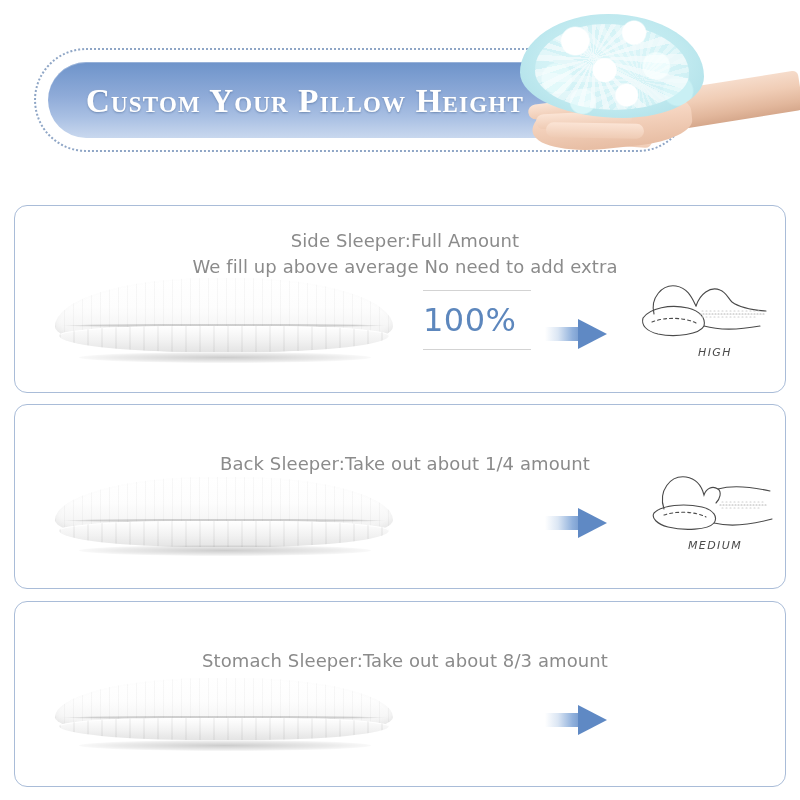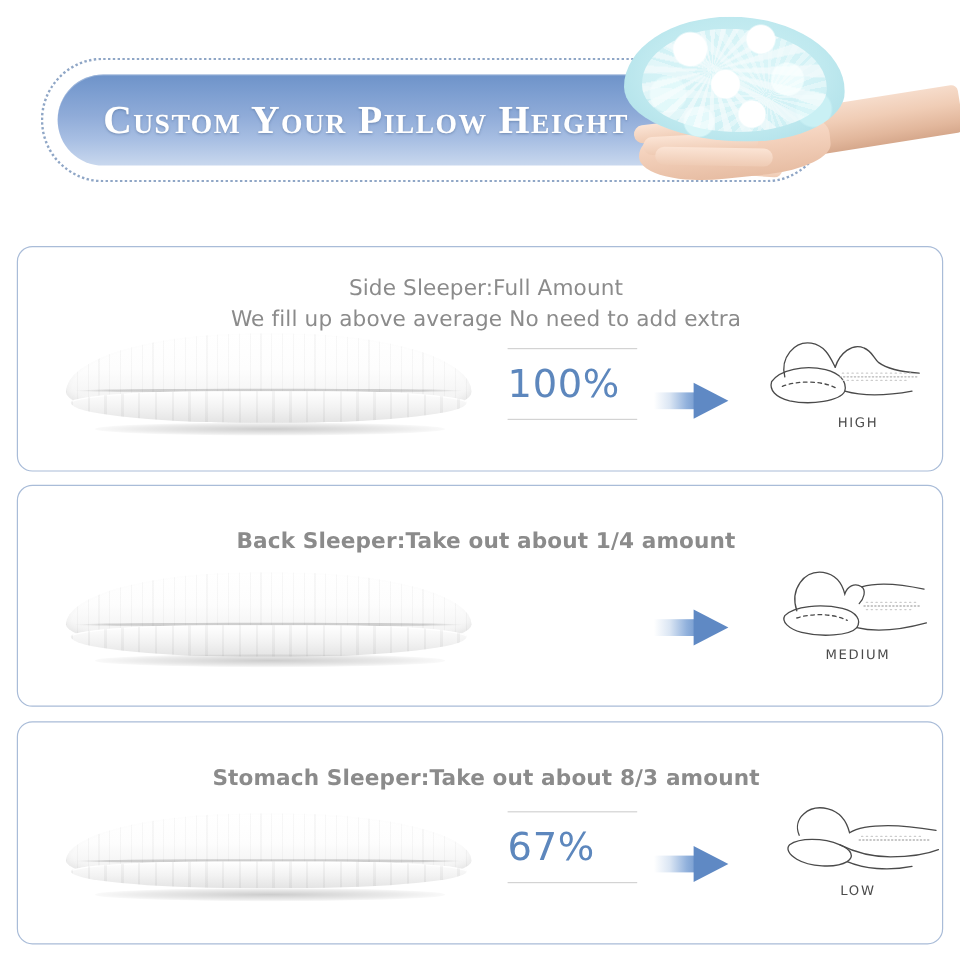--- a/index.html
+++ b/index.html
@@ -145,21 +145,21 @@
     width: 460px;
     text-align: center;
     color: #8b8b8b;
     font-size: 18px;
     font-family: "DejaVu Sans", sans-serif;
     letter-spacing: .1px;
     white-space: nowrap;
   }
   .line-1 { top: 24px; }
   .line-2 { top: 50px; }
-  .single-line { top: 36px; font-weight: bold; }
+  .single-line { top: 48px; }
 
   
   .pillow-wrap {
     position: absolute;
     left: 34px;
     width: 350px;
     height: 110px;
   }
   .pillow-body {
     position: absolute;
@@ -256,20 +256,21 @@
     border-top: 15px solid transparent;
     border-bottom: 15px solid transparent;
     border-left: 29px solid #5f89c4;
   }
 
   
   .posture {
     position: absolute;
     width: 150px;
     height: 104px;
+    font-style: italic;
   }
   .posture svg { display: block; }
   .posture-label {
     position: absolute;
     left: 0; top: 78px;
     width: 150px;
     text-align: center;
     color: #4b4b4b;
     font-size: 11px;
     font-family: "DejaVu Sans", sans-serif;
@@ -378,35 +379,19 @@
     <div class="pillow-body" style="top:14px;height:60px">
       <div class="pillow-stripes"></div>
     </div>
     <div class="pillow-seam" style="top:52px"></div>
     <div class="pillow-gusset" style="top:54px;height:22px">
       <div class="gusset-blocks"></div>
     </div>
     <div class="pillow-shadow" style="top:76px"></div>
   </div>
 
-  <div class="pct-block" style="left:408px; top:74px">
-    <div class="pct-rule"></div>
-    <div class="pct-value">67%</div>
-    <div class="pct-rule"></div>
-  </div>
 
   <div class="arrow" style="left:530px; top:103px">
     <div class="arrow-tail"></div>
     <div class="arrow-head"></div>
   </div>
 
-  <div class="posture" style="left:625px; top:56px">
-    <svg width="150" height="80" viewBox="0 0 150 80" fill="none" stroke="#4a4a4a" stroke-width="1.1" stroke-linecap="round">
-      <path d="M26 38 C20 24, 34 12, 50 16 C62 19, 66 28, 68 36 C74 32, 86 30, 100 30 C114 30, 128 32, 140 34"></path>
-      <path d="M18 46 C26 40, 46 40, 60 46 C70 50, 72 56, 66 60 C56 66, 34 64, 24 58 C17 54, 15 49, 18 46Z"></path>
-      <path d="M60 46 C72 52, 86 56, 102 56 C118 56, 132 54, 142 50"></path>
-      <path d="M66 60 C80 66, 100 68, 120 64"></path>
-      <path d="M76 42 L134 42" stroke="#b4b4b4" stroke-dasharray="1 2"></path>
-      <path d="M78 39 L128 39" stroke="#cdcdcd" stroke-dasharray="1 3"></path>
-    </svg>
-    <div class="posture-label">LOW</div>
-  </div>
 </div>
 
 </body></html>

